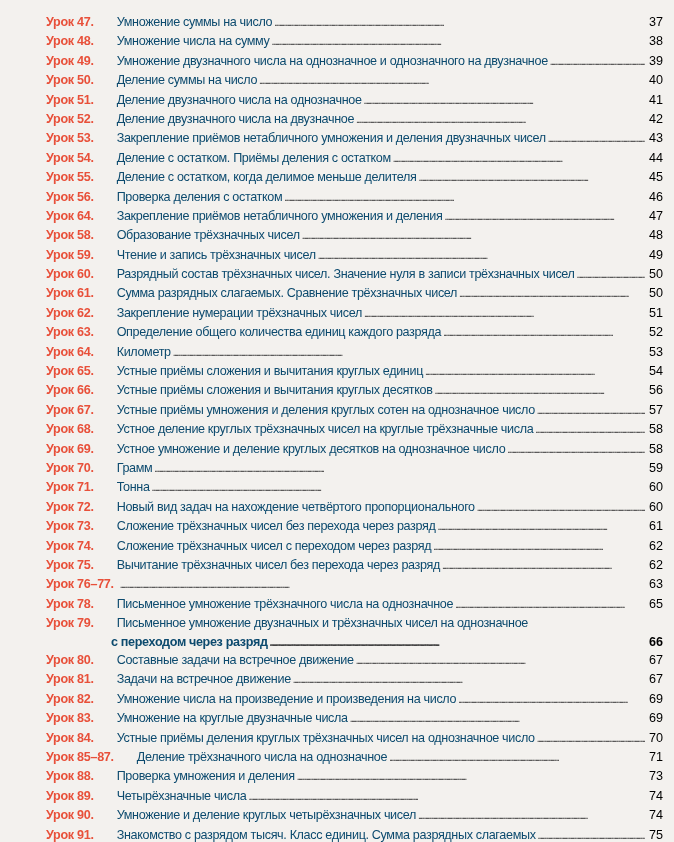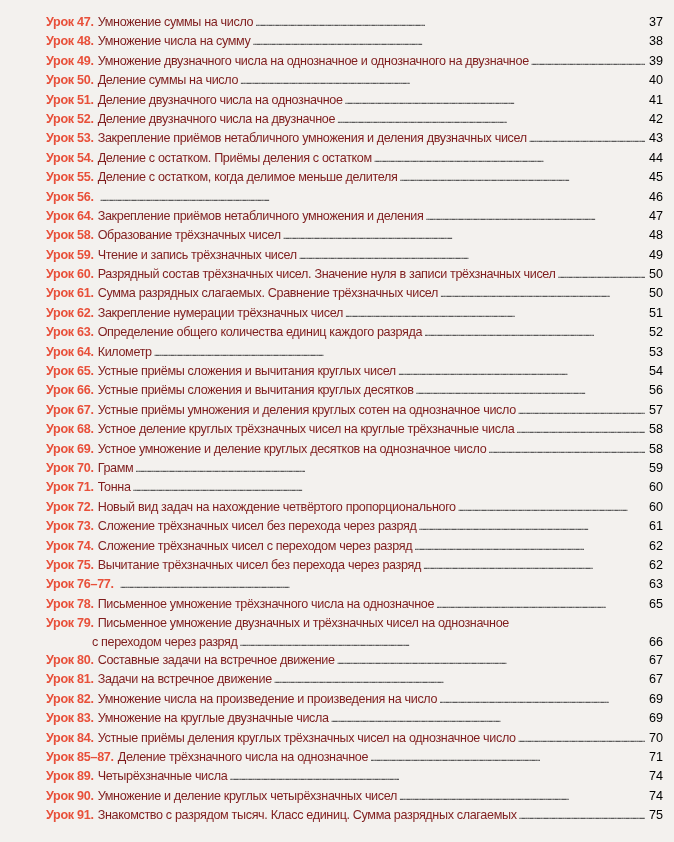--- a/index.html
+++ b/index.html
@@ -10,26 +10,26 @@
     color: #2a2a2a;
   }
   .page { position: relative; width: 674px; height: 842px; }
   .toc { position: absolute; left: 46px; top: 13px; width: 617px; }
   .row {
     display: flex; align-items: flex-start;
     height: 19.4px; line-height: 19.4px;
     font-size: 12.6px; white-space: nowrap;
     font-stretch: condensed;
   }
-  .row.cont { height: 17.6px; line-height: 17.6px; }
+  .row.cont { height: 17.6px; line-height: 17.6px; font-weight: bold; }
   .label {
     color: #e8503a; font-weight: bold; margin-right: 4px;
     letter-spacing: -0.3px;
   }
-  .title { color: #7f1d1d; letter-spacing: -0.35px; }
+  .title { color: #0c4a6e; letter-spacing: -0.35px; margin-left: 19px; }
   .dots {
     flex: 1; overflow: hidden; margin: 0 2px;
     color: #444;
   }
   .dots::after {
     content: ". . . . . . . . . . . . . . . . . . . . . . . . . . . . . . . . . . . . . . . . . . . . . . . . . . . . . . . . . . . . . . . . . . . . . . . . . . . . . . . . . . . . . . . . . . . . . . . . . . . . . . . . . . . . . . . . . . . . . . . . . . . . . . . . . . . . . . . . . . . . . . . . . .";
     letter-spacing: -2.2px; font-size: 10px;
   }
   .page-num { color: #000000; min-width: 16px; text-align: right; }
   .indent { padding-left: 46px; }
@@ -88,20 +88,21 @@
         <span class="page-num">44</span>
       </div>
       <div class="row">
         <span class="label">Урок 55.</span>
         <span class="title">Деление с остатком, когда делимое меньше делителя</span>
         <span class="dots"></span>
         <span class="page-num">45</span>
       </div>
       <div class="row">
         <span class="label">Урок 56.</span>
+        <span class="title">Проверка деления с остатком</span>
         <span class="dots"></span>
         <span class="page-num">46</span>
       </div>
       <div class="row">
         <span class="label">Урок 64.</span>
         <span class="title">Закрепление приёмов нетабличного умножения и деления</span>
         <span class="dots"></span>
         <span class="page-num">47</span>
       </div>
       <div class="row">
@@ -141,21 +142,21 @@
         <span class="page-num">52</span>
       </div>
       <div class="row">
         <span class="label">Урок 64.</span>
         <span class="title">Километр</span>
         <span class="dots"></span>
         <span class="page-num">53</span>
       </div>
       <div class="row">
         <span class="label">Урок 65.</span>
-        <span class="title">Устные приёмы сложения и вычитания круглых чисел</span>
+        <span class="title">Устные приёмы сложения и вычитания круглых единиц</span>
         <span class="dots"></span>
         <span class="page-num">54</span>
       </div>
       <div class="row">
         <span class="label">Урок 66.</span>
         <span class="title">Устные приёмы сложения и вычитания круглых десятков</span>
         <span class="dots"></span>
         <span class="page-num">56</span>
       </div>
       <div class="row">
@@ -260,20 +261,26 @@
         <span class="label">Урок 84.</span>
         <span class="title">Устные приёмы деления круглых трёхзначных чисел на однозначное число</span>
         <span class="dots"></span>
         <span class="page-num">70</span>
       </div>
       <div class="row">
         <span class="label">Урок 85–87.</span>
         <span class="title">Деление трёхзначного числа на однозначное</span>
         <span class="dots"></span>
         <span class="page-num">71</span>
+      </div>
+      <div class="row">
+        <span class="label">Урок 88.</span>
+        <span class="title">Проверка умножения и деления</span>
+        <span class="dots"></span>
+        <span class="page-num">73</span>
       </div>
       <div class="row">
         <span class="label">Урок 89.</span>
         <span class="title">Четырёхзначные числа</span>
         <span class="dots"></span>
         <span class="page-num">74</span>
       </div>
       <div class="row">
         <span class="label">Урок 90.</span>
         <span class="title">Умножение и деление круглых четырёхзначных чисел</span>

